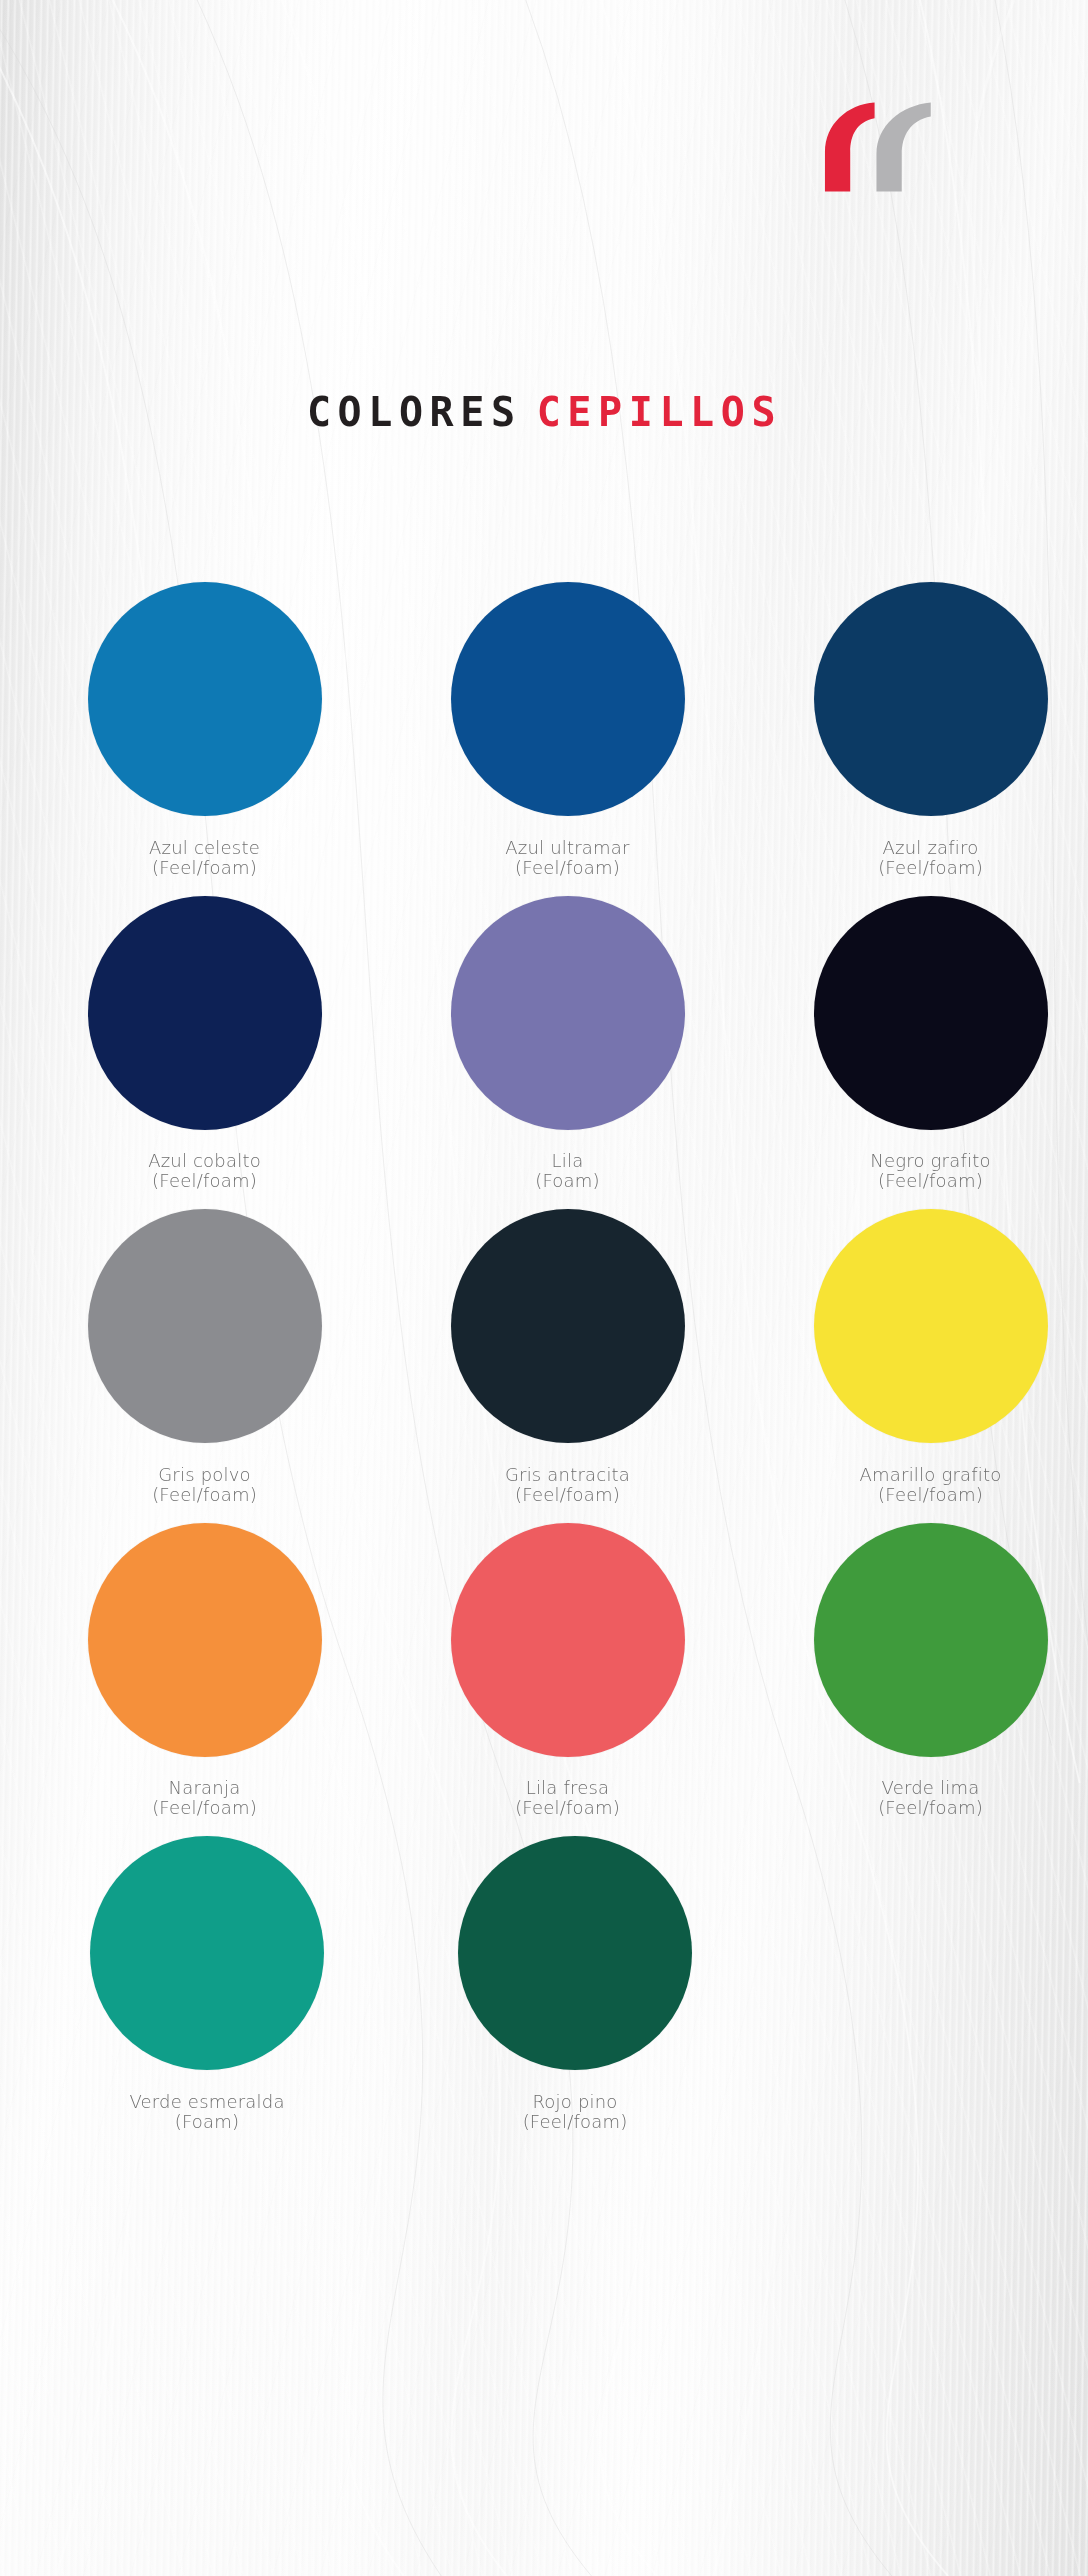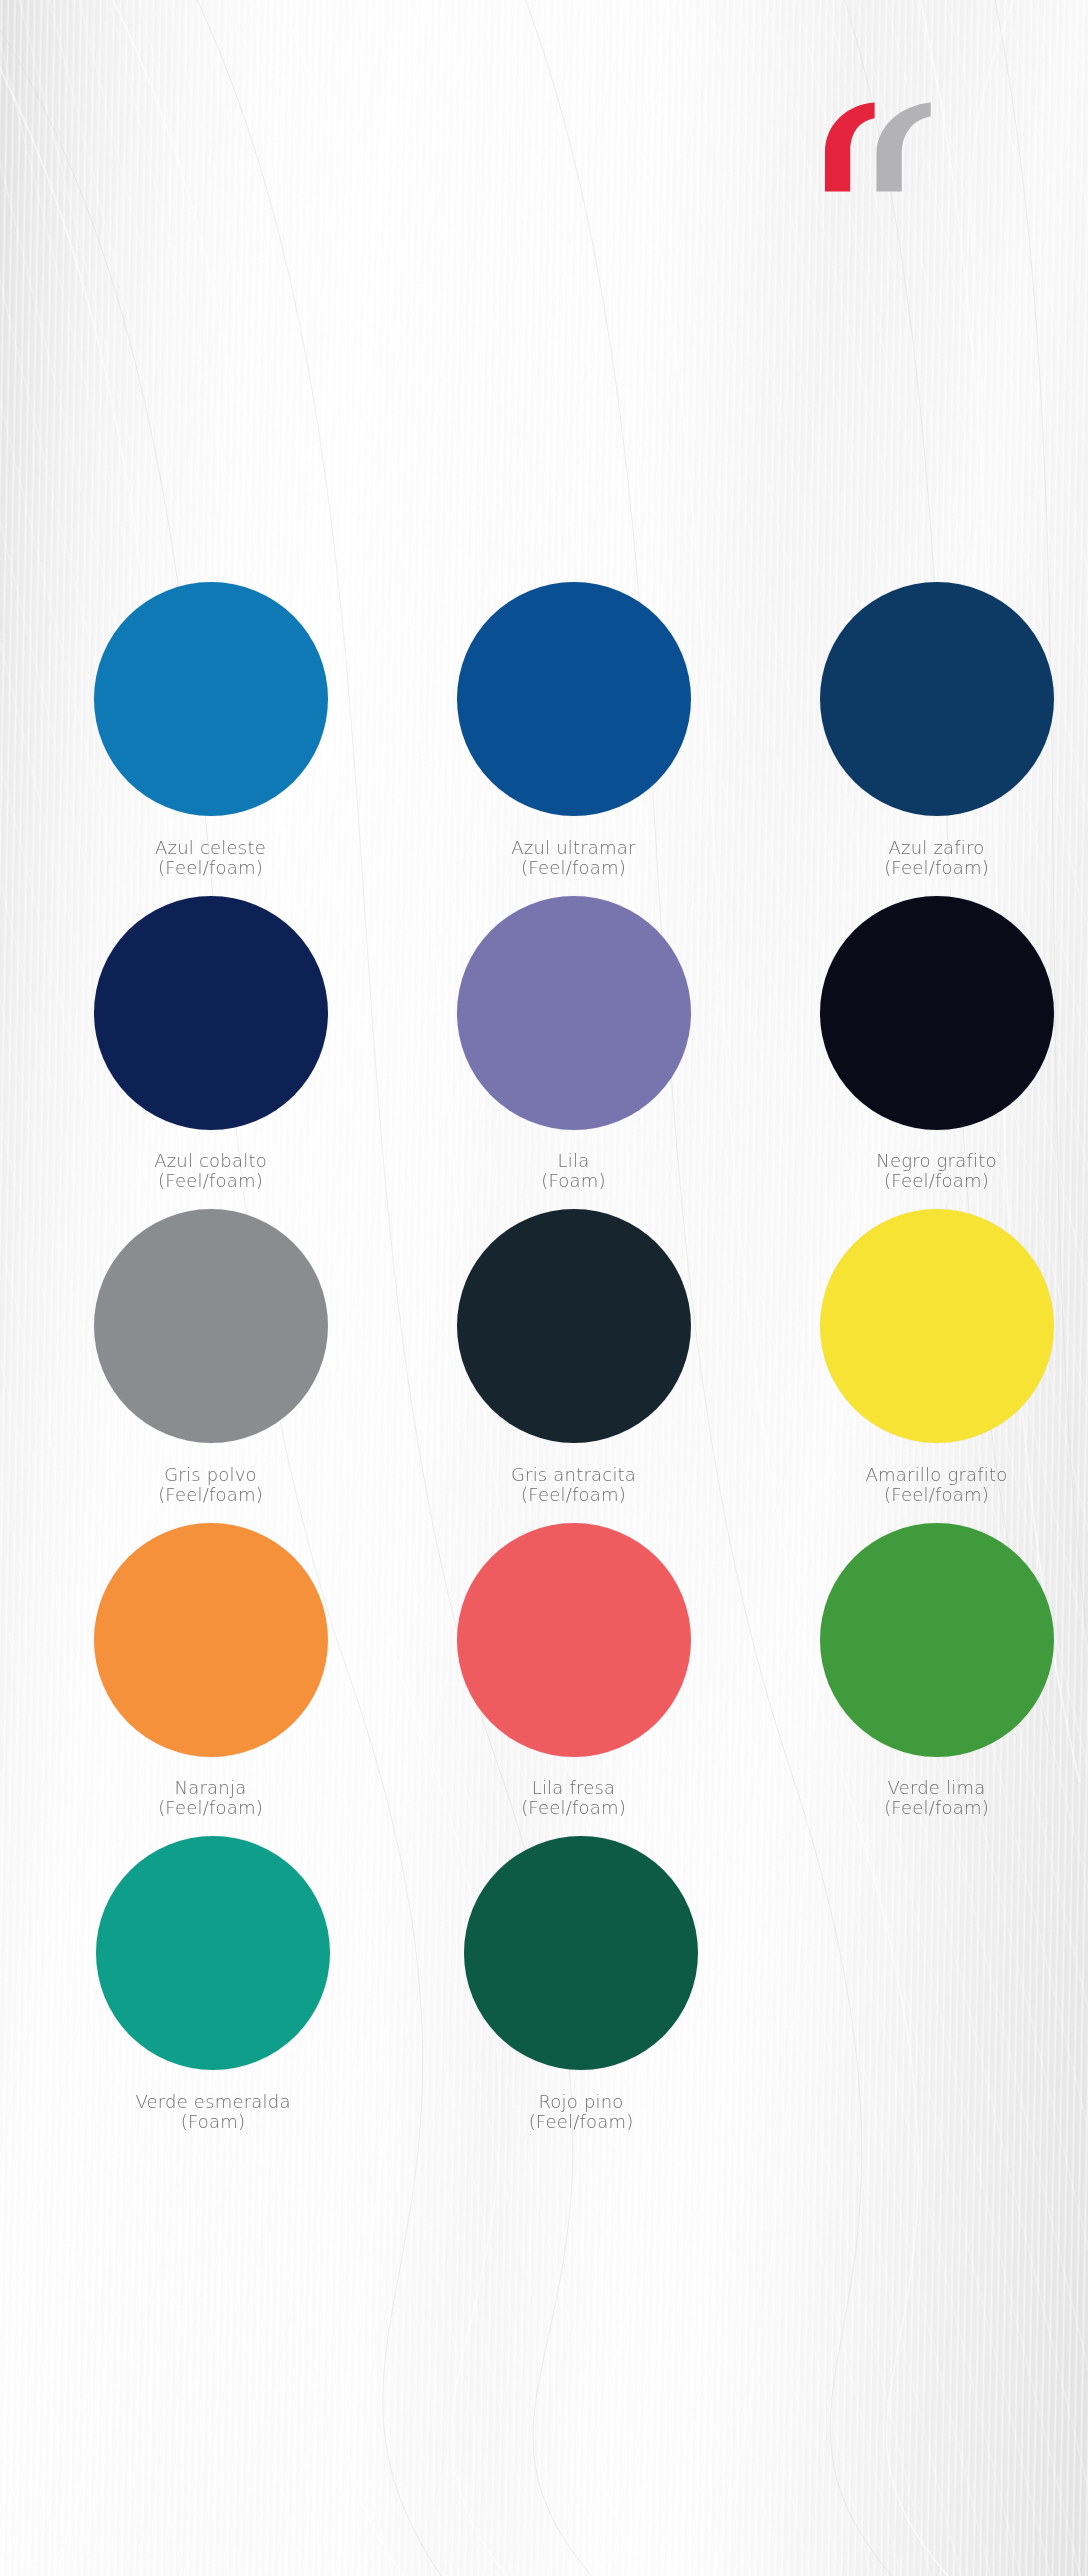--- a/index.html
+++ b/index.html
@@ -62,21 +62,21 @@
     font-family:"DejaVu Sans Mono", monospace;
     font-size:40px;font-weight:700;
     letter-spacing:6.6px;
     white-space:nowrap;
   }
   #title .t-dark{color:#231f20;}
   #title .t-red{color:#e3243c;margin-left:15px;}
 
   
   #grid{
-    position:absolute;top:582px;left:12px;width:1030px;z-index:4;
+    position:absolute;top:582px;left:6px;width:1030px;z-index:4;
   }
   .swatch-row{
     display:flex;
     width:1089px;
     margin-bottom:18px;
   }
   .swatch{
     width:334px;
     margin-left:34px;
     display:flex;flex-direction:column;align-items:center;
@@ -123,20 +123,23 @@
     </g>
   </svg>
 
   <div id="logo">
     <svg viewBox="0 0 182 110" xmlns="http://www.w3.org/2000/svg">
       <path d="M21 104 L21 62 C21 32 45 11 74 9 L74 26 C55 30 48 44 48 62 L48 104 Z" fill="#e3243c"></path>
       <path d="M76 104 L76 64 C76 34 102 12 134 9 L134 24 C112 28 103 45 103 64 L103 104 Z" fill="#b3b3b5"></path>
     </svg>
   </div>
 
+  <div id="title">
+    <span class="t-dark">COLORES</span><span class="t-red">CEPILLOS</span>
+  </div>
 
   <div id="grid">
       <div class="swatch-row">
         <div class="swatch">
           <div class="swatch-disc" style="background: rgb(14, 121, 180);"></div>
           <div class="swatch-label"><span>Azul celeste</span><span class="ln2">(Feel/foam)</span></div>
         </div>
         <div class="swatch">
           <div class="swatch-disc" style="background: rgb(10, 79, 145);"></div>
           <div class="swatch-label"><span>Azul ultramar</span><span class="ln2">(Feel/foam)</span></div>

